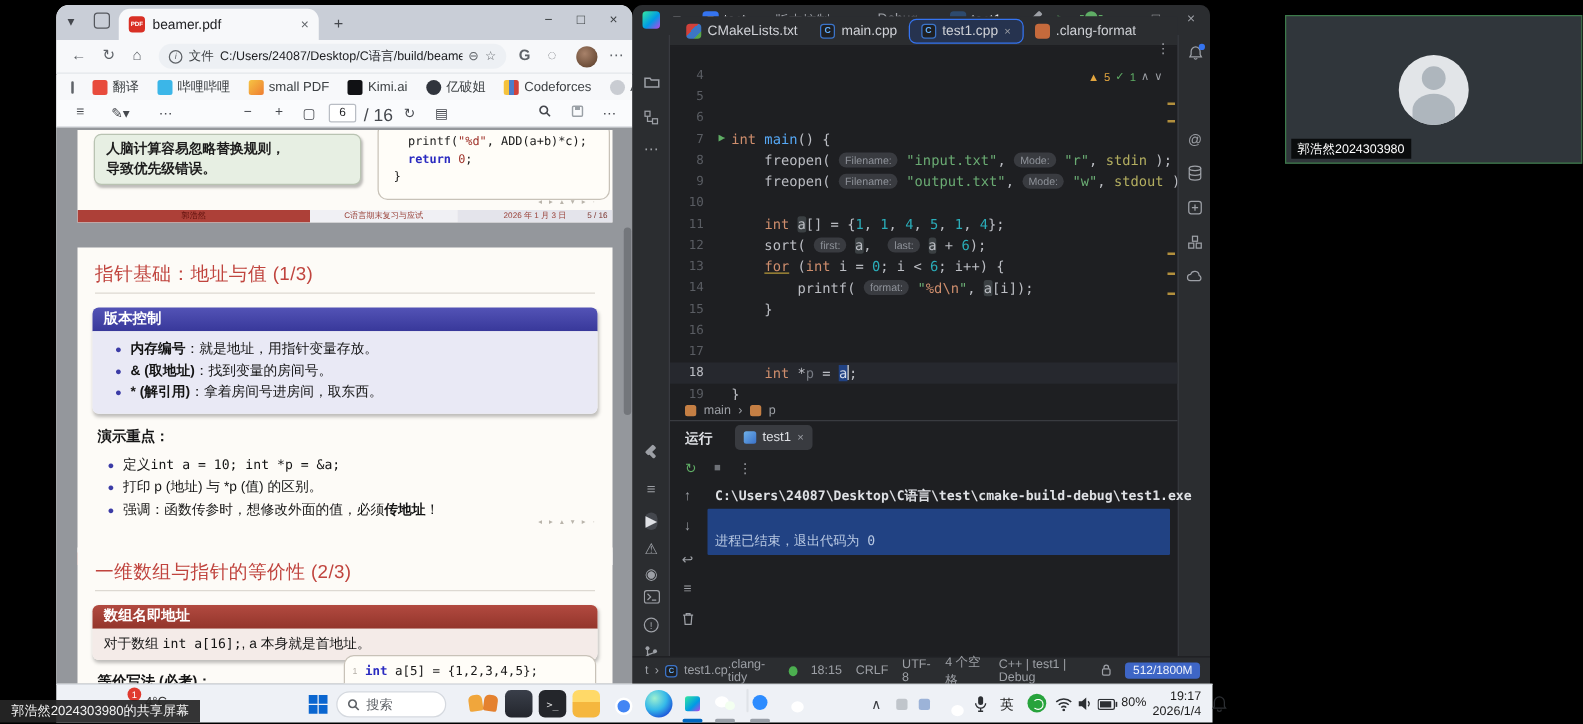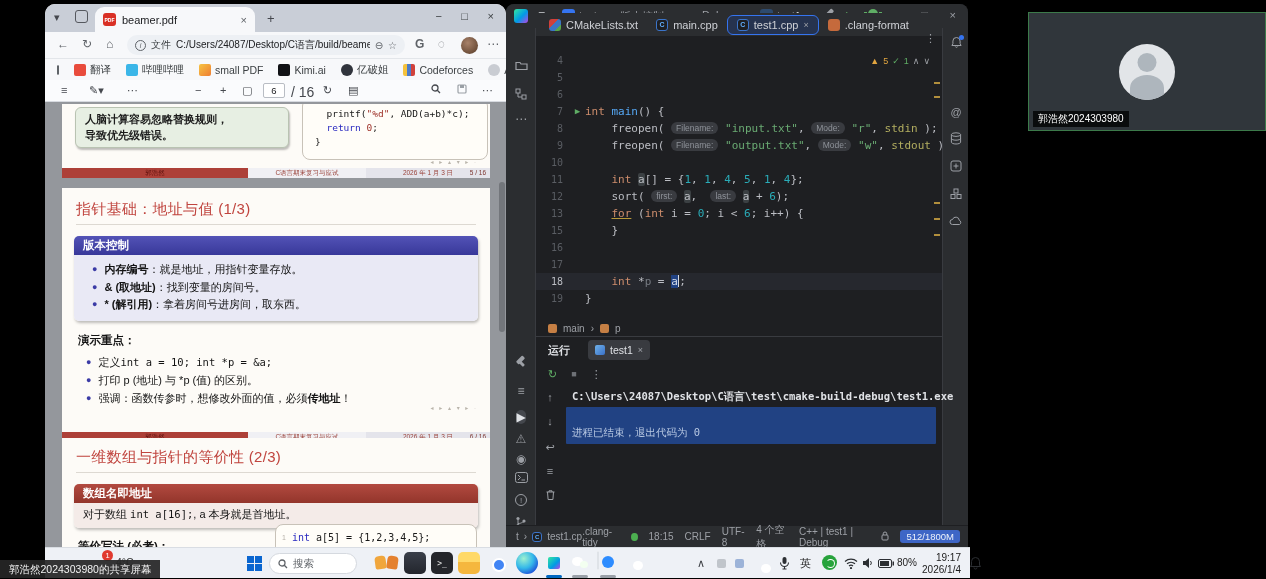--- a/index.html
+++ b/index.html
@@ -47,21 +47,21 @@
 .pdfview{position:absolute;left:0;top:98px;right:0;height:445px;background:#94979c;overflow:hidden}
 .vthumb{position:absolute;right:1px;top:80px;width:6px;height:150px;background:#73767b;border-radius:3px}
 .slide{position:absolute;left:17px;width:428px;background:#fdfbf7;overflow:hidden}
 .s-title{position:absolute;left:14px;font-size:15px;color:#c0443e;letter-spacing:.3px}
 .s-hr{position:absolute;left:14px;right:14px;height:1px;background:#ddd9d2}
 .callout{position:absolute;left:13px;top:3px;width:214px;height:41px;background:#e7efe3;
   border:1px solid #b9c3b2;border-radius:6px;box-shadow:1px 2px 2px rgba(0,0,0,.25);
   padding:3px 9px;font-size:11px;font-weight:bold;color:#1c1c1c;line-height:16px}
 .codebox{position:absolute;background:#fffdf8;border:1px solid #c8c2b8;border-radius:8px}
 .cb-line{display:flex;white-space:pre;font-family:"DejaVu Sans Mono",monospace;font-size:9.5px;line-height:14px}
-.tk-sd{color:#181818}.tk-sk{color:#2a2ac0;font-weight:normal}.tk-ss{color:#a0342c}
+.tk-sd{color:#181818}.tk-sk{color:#2a2ac0;font-weight:bold}.tk-ss{color:#a0342c}
 .navrow{position:absolute;font-size:6px;color:#b9b4ab;letter-spacing:2px}
 .sfooter{position:absolute;left:0;right:0;bottom:0;height:10px;display:flex;font-size:6.5px;line-height:10px}
 .sf1{width:186px;background:#ad4038;color:#5d100c;text-align:center}
 .sf2{width:118px;background:#f0f0f4;color:#9a423a;text-align:center}
 .sf3{flex:1;background:#e4e4eb;color:#9a423a;text-align:center;position:relative}
 .sf3 .pg{position:absolute;right:4px;top:0;color:#7c342e}
 .blockbox{position:absolute;left:12px;width:404px;border-radius:5px;
   box-shadow:1px 2px 3px rgba(0,0,0,.25)}
 .blockhdr{height:19px;border-radius:5px 5px 0 0;color:#fff;font-weight:bold;font-size:11.5px;
   line-height:19px;padding-left:9px}
@@ -331,21 +331,21 @@
         </div>
       <div class="navrow" style="right:12px;top:54px">◂ ▸ ▴ ▾ ▸ ·</div>
       <div class="sfooter">
         <div class="sf1">郭浩然</div>
         <div class="sf2">C语言期末复习与应试</div>
         <div class="sf3"><span>2026 年 1 月 3 日</span>
           <span class="pg">5 / 16</span></div>
       </div>
     </div>
 
-    <div class="slide" style="top:86px;height:254px">
+    <div class="slide" style="top:96px;height:254px">
       <div class="s-title" style="top:12px">指针基础：地址与值 (1/3)</div>
       <div class="s-hr" style="top:36px"></div>
       <div class="blockbox" style="top:48px">
         <div class="blockhdr hdr-blue">版本控制</div>
         <div class="blockbody body-blue" id="s6-box">
             <div class="bul-row">
               <span class="bul">●</span>
               <b>内存编号</b>
               <span>：就是地址，用指针变量存放。</span>
             </div>
@@ -531,20 +531,21 @@
         <div class="ed-line"><span class="lnum">4</span><span class="lrun"></span></div>
         <div class="ed-line"><span class="lnum">5</span><span class="lrun"></span></div>
         <div class="ed-line"><span class="lnum">6</span><span class="lrun"></span><span class="ltext"></span></div>
         <div class="ed-line"><span class="lnum">7</span><span class="lrun">▶</span><span class="ltext"><span class="tk-k">int</span><span class="tk-fn"> main</span><span class="tk-d">() {</span></span></div>
         <div class="ed-line"><span class="lnum">8</span><span class="lrun"></span><span class="ltext"><span class="tk-d">    freopen( </span><span class="tk-h">Filename:</span><span class="tk-s"> "input.txt"</span><span class="tk-d">, </span><span class="tk-h">Mode:</span><span class="tk-s"> "r"</span><span class="tk-d">, </span><span class="tk-pp">stdin</span><span class="tk-d"> );</span></span></div>
         <div class="ed-line"><span class="lnum">9</span><span class="lrun"></span><span class="ltext"><span class="tk-d">    freopen( </span><span class="tk-h">Filename:</span><span class="tk-s"> "output.txt"</span><span class="tk-d">, </span><span class="tk-h">Mode:</span><span class="tk-s"> "w"</span><span class="tk-d">, </span><span class="tk-pp">stdout</span><span class="tk-d"> );</span></span></div>
         <div class="ed-line"><span class="lnum">10</span><span class="lrun"></span><span class="ltext"></span></div>
         <div class="ed-line"><span class="lnum">11</span><span class="lrun"></span><span class="ltext"><span class="tk-d">    </span><span class="tk-k">int</span><span class="tk-d"> </span><span class="tk-hl">a</span><span class="tk-d">[] = {</span><span class="tk-n2">1</span><span class="tk-d">, </span><span class="tk-n2">1</span><span class="tk-d">, </span><span class="tk-n2">4</span><span class="tk-d">, </span><span class="tk-n2">5</span><span class="tk-d">, </span><span class="tk-n2">1</span><span class="tk-d">, </span><span class="tk-n2">4</span><span class="tk-d">};</span></span></div>
         <div class="ed-line"><span class="lnum">12</span><span class="lrun"></span><span class="ltext"><span class="tk-d">    sort( </span><span class="tk-h">first:</span><span class="tk-d"> </span><span class="tk-hl">a</span><span class="tk-d">,  </span><span class="tk-h">last:</span><span class="tk-d"> </span><span class="tk-hl">a</span><span class="tk-d"> + </span><span class="tk-n2">6</span><span class="tk-d">);</span></span></div>
         <div class="ed-line"><span class="lnum">13</span><span class="lrun"></span><span class="ltext"><span class="tk-d">    </span><span class="tk-u">for</span><span class="tk-d"> (</span><span class="tk-k">int</span><span class="tk-d"> i = </span><span class="tk-n2">0</span><span class="tk-d">; i &lt; </span><span class="tk-n2">6</span><span class="tk-d">; i++) {</span></span></div>
+        <div class="ed-line"><span class="lnum">14</span><span class="lrun"></span><span class="ltext"><span class="tk-d">        printf( </span><span class="tk-h">format:</span><span class="tk-s"> "</span><span class="tk-fmt">%d\n</span><span class="tk-s">"</span><span class="tk-d">, </span><span class="tk-hl">a</span><span class="tk-d">[i]);</span></span></div>
         <div class="ed-line"><span class="lnum">15</span><span class="lrun"></span><span class="ltext"><span class="tk-d">    }</span></span></div>
         <div class="ed-line"><span class="lnum">16</span><span class="lrun"></span><span class="ltext"></span></div>
         <div class="ed-line"><span class="lnum">17</span><span class="lrun"></span></div>
         <div class="ed-line cur"><span class="lnum">18</span><span class="lrun"></span><span class="ltext"><span class="tk-d">    </span><span class="tk-k">int</span><span class="tk-d"> *</span><span class="tk-g">p</span><span class="tk-d"> = </span><span class="tk-sel">a</span><span class="tk-caret"></span><span class="tk-d">;</span></span></div>
         <div class="ed-line"><span class="lnum">19</span><span class="lrun"></span><span class="ltext"><span class="tk-d">}</span></span></div>
       </div>
     <div class="inspect">
       <span class="w">▲</span>
         <span class="w">5</span>
       <span class="k">✓</span>

